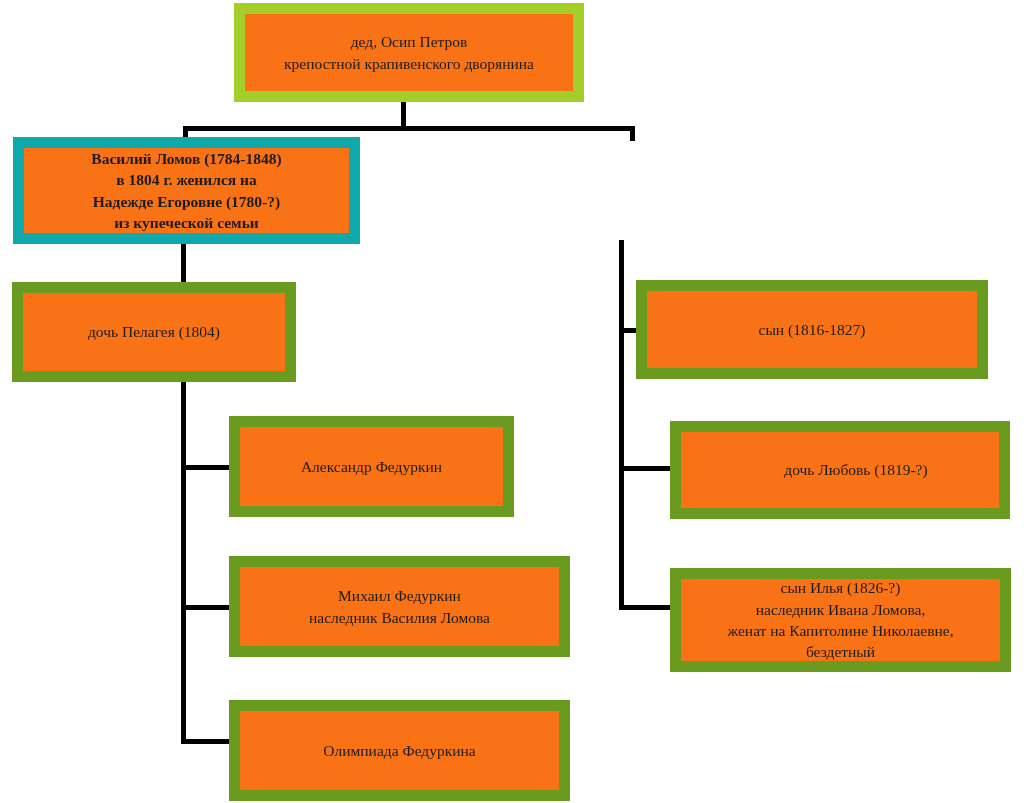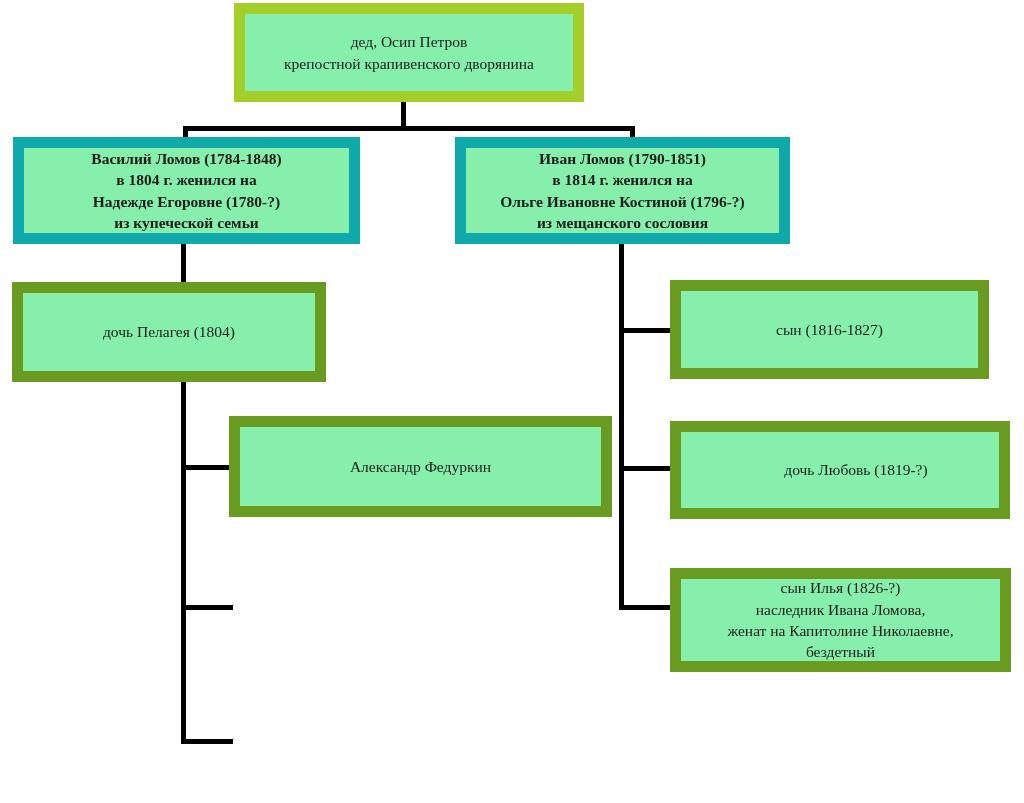--- a/index.html
+++ b/index.html
@@ -7,21 +7,21 @@
     position:relative;
     width:1024px;
     height:803px;
     background:#ffffff;
     overflow:hidden;
     font-family:"Liberation Serif","DejaVu Serif",serif;
   }
   .box{
     position:absolute;
     box-sizing:border-box;
-    background:#86efac;
+    background:#f97316;
     border:11px solid #888;
     display:flex;
     align-items:center;
     justify-content:center;
     text-align:center;
   }
   .box .label{
     white-space:pre-line;
     font-size:15.5px;
     line-height:1.38;
@@ -32,23 +32,23 @@
   .border-teal{border-color:#10a9ab;font-weight:bold;}
   .border-green{border-color:#689b1f;}
   .line{
     position:absolute;
     background:#000000;
   }
   
   #node-grandfather{left:234px;top:3px;width:350px;height:99px;}
   #node-vasily{left:13px;top:137px;width:347px;height:107px;}
   #node-ivan{left:455px;top:137px;width:335px;height:107px;}
-  #node-pelageya{left:12px;top:282px;width:314px;height:100px;}
-  #node-son{left:670px;top:280px;width:319px;height:99px;}
-  #node-alexandr{left:229px;top:416px;width:383px;height:101px;text-align:right;}
+  #node-pelageya{left:12px;top:282px;width:284px;height:100px;}
+  #node-son{left:636px;top:280px;width:352px;height:99px;}
+  #node-alexandr{left:229px;top:416px;width:285px;height:101px;text-align:right;}
   #node-lyubov{left:670px;top:421px;width:340px;height:98px;padding-left:32px;}
   #node-mikhail{left:229px;top:556px;width:341px;height:101px;}
   #node-ilya{left:670px;top:556px;width:341px;height:104px;}
   #node-olimpiada{left:229px;top:700px;width:341px;height:101px;}
   
   #l1{left:401px;top:100px;width:5px;height:30px;}
   #l2{left:183px;top:126px;width:452px;height:5px;}
   #l3{left:183px;top:126px;width:5px;height:15px;}
   #l4{left:630px;top:126px;width:5px;height:15px;}
   #l5{left:181px;top:240px;width:5px;height:46px;}
@@ -85,45 +85,46 @@
 крепостной крапивенского дворянина</span>
   </div>
 
   <div class="box border-teal" id="node-vasily" style="border-color: rgb(16, 169, 171);">
     <span class="label">Василий Ломов (1784-1848)
 в 1804 г. женился на
 Надежде Егоровне (1780-?)
 из купеческой семьи</span>
   </div>
 
-  <div class="box border-teal" id="node-ivan" style="border-color: rgb(16, 169, 171);">
-    <span class="label">Иван Ломов (1790-1851)
-в 1814 г. женился на
-Ольге Ивановне Костиной (1796-?)
-из мещанского сословия</span>
-  </div>
 
   <div class="box border-green" id="node-pelageya" style="border-color: rgb(104, 155, 31);">
     <span class="label">дочь Пелагея (1804)</span>
   </div>
 
   <div class="box border-green" id="node-son" style="border-color: rgb(104, 155, 31);">
     <span class="label">сын (1816-1827)</span>
   </div>
 
   <div class="box border-green" id="node-alexandr" style="border-color: rgb(104, 155, 31);">
     <span class="label">Александр Федуркин</span>
   </div>
 
   <div class="box border-green" id="node-lyubov" style="border-color: rgb(104, 155, 31);">
     <span class="label">дочь Любовь (1819-?)</span>
   </div>
 
+  <div class="box border-green" id="node-mikhail" style="border-color: rgb(104, 155, 31);">
+    <span class="label">Михаил Федуркин
+наследник Василия Ломова</span>
+  </div>
 
   <div class="box border-green" id="node-ilya" style="border-color: rgb(104, 155, 31); margin-top: 12px;">
     <span class="label">сын Илья (1826-?)
 наследник Ивана Ломова,
 женат на Капитолине Николаевне,
 бездетный</span>
   </div>
 
+  <div class="box border-green" id="node-olimpiada" style="border-color: rgb(104, 155, 31);">
+    <span class="label">Олимпиада Федуркина</span>
+  </div>
 
 </div>
 
 </body></html>

